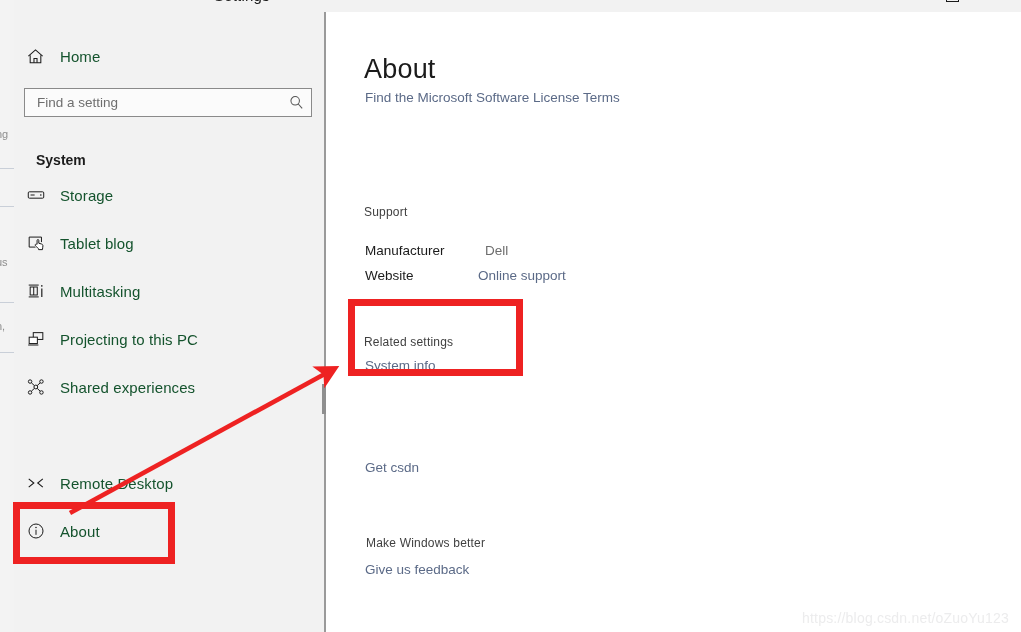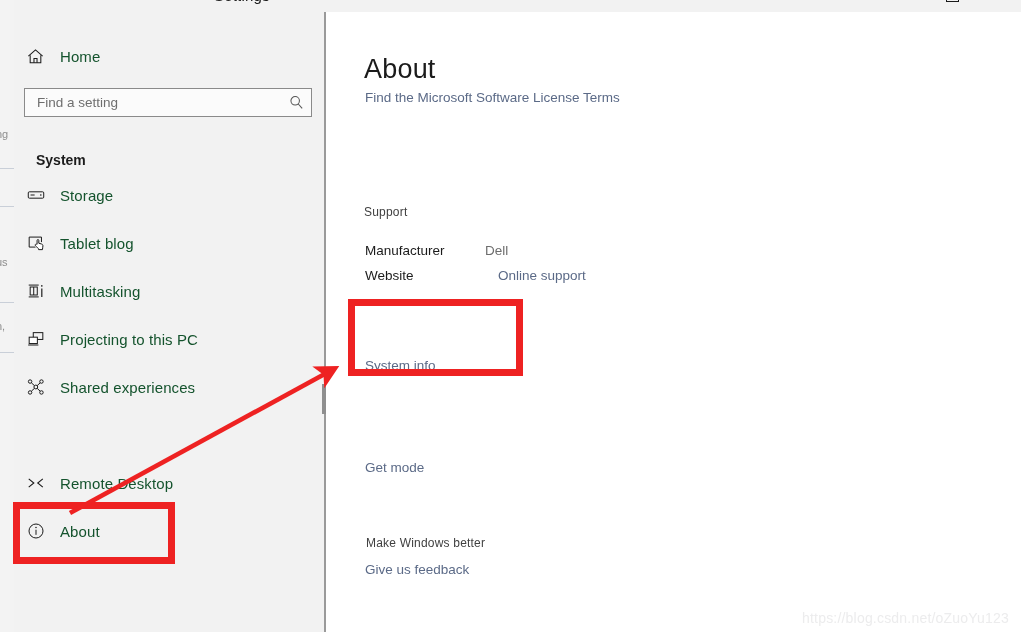--- a/index.html
+++ b/index.html
@@ -396,25 +396,26 @@
     <h1 class="abs h1" style="left:38px; top:24px;">About</h1>
 
     <a class="abs link" style="left:39px; top:78px;" href="#">Find the Microsoft Software License Terms</a>
 
     <h2 class="abs h2" style="left:38px; top:183px;">Support</h2>
 
     <div class="abs kv-key" style="left:39px; top:231px;">Manufacturer</div>
     <div class="abs kv-val" style="left:152px; top:231px;margin-left:7px;">Dell</div>
 
     <div class="abs kv-key" style="left:39px; top:256px;">Website</div>
-    <a class="abs link" style="left:152px; top:256px;margin-left:20px;" href="#">Online support</a>
-
+    <a class="abs link" style="left:152px; top:256px;" href="#">Online support</a>
+
+    <h2 class="abs h2" style="left:38px; top:313px;">Related settings</h2>
     <a class="abs link" style="left:39px; top:346px;" href="#">System info</a>
 
-    <a class="abs link" style="left:39px; top:448px;" href="#">Get mode</a>
+    <a class="abs link" style="left:39px; top:448px;" href="#">Get csdn</a>
 
     <h2 class="abs h2" style="left:40px; top:514px;">Make Windows better</h2>
     <a class="abs link" style="left:39px; top:550px;" href="#">Give us feedback</a>
   </div>
 </div>
 
 <div class="redbox" style="left:348px; top:299px; width:175px; height:77px;"></div>
 <div class="redbox" style="left:13px; top:502px; width:162px; height:62px;"></div>
 
 <svg class="arrow-svg" aria-hidden="true">

